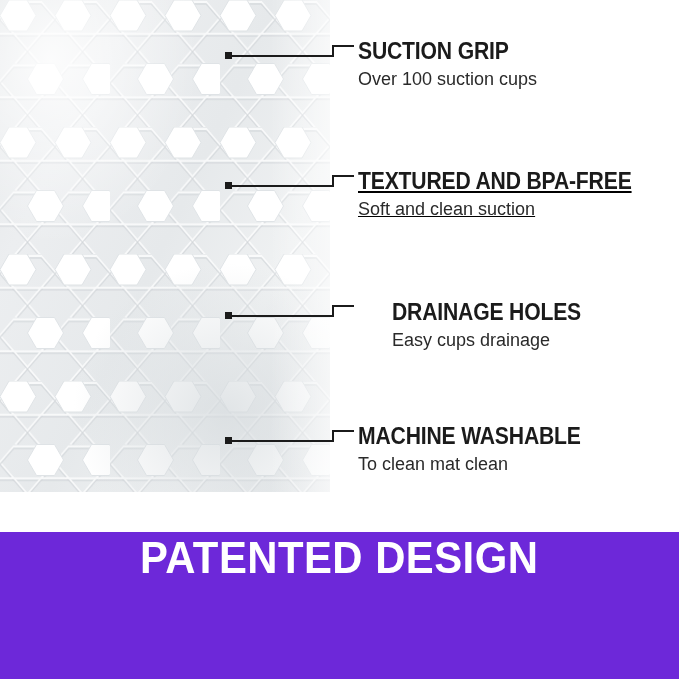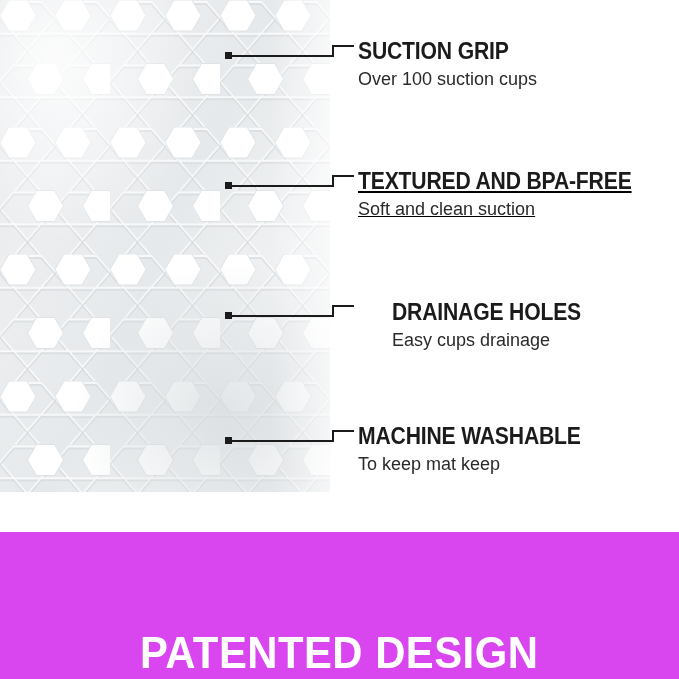--- a/index.html
+++ b/index.html
@@ -138,23 +138,23 @@
     background: #1b1b1b;
   }
 
   
   #banner {
     position: absolute;
     left: 0;
     top: 532px;
     width: 679px;
     height: 147px;
-    background: #d946ef;
+    background: #6d28d9;
     display: flex;
-    align-items: flex-end;
+    align-items: flex-start;
     justify-content: center;
   }
   #banner-text {
     color: #ffffff;
     font-family: "Liberation Sans", sans-serif;
     font-weight: bold;
     font-size: 45px;
     letter-spacing: 0.5px;
     text-transform: uppercase;
     transform: scaleX(0.93);
@@ -237,21 +237,21 @@
         <div class="callout-sub">Easy cups drainage</div>
       </div>
 
       <div class="leader-dot" style="left:-105px; top:437px;"></div>
       <div class="leader" style="left:-100px; top:440px; width:102px;"></div>
       <div class="leader" style="left:2px; top:430px; width:22px;"></div>
       <div class="leader-elbow" style="left:2px; top:430px; height:12px;"></div>
 
       <div class="callout" style="top:425px;">
         <div class="callout-title">MACHINE WASHABLE</div>
-        <div class="callout-sub">To keep mat keep</div>
+        <div class="callout-sub">To clean mat clean</div>
       </div>
 
     </div>
   </div>
 
   <div id="banner">
     <div id="banner-text">PATENTED DESIGN</div>
   </div>
 
 </div>

